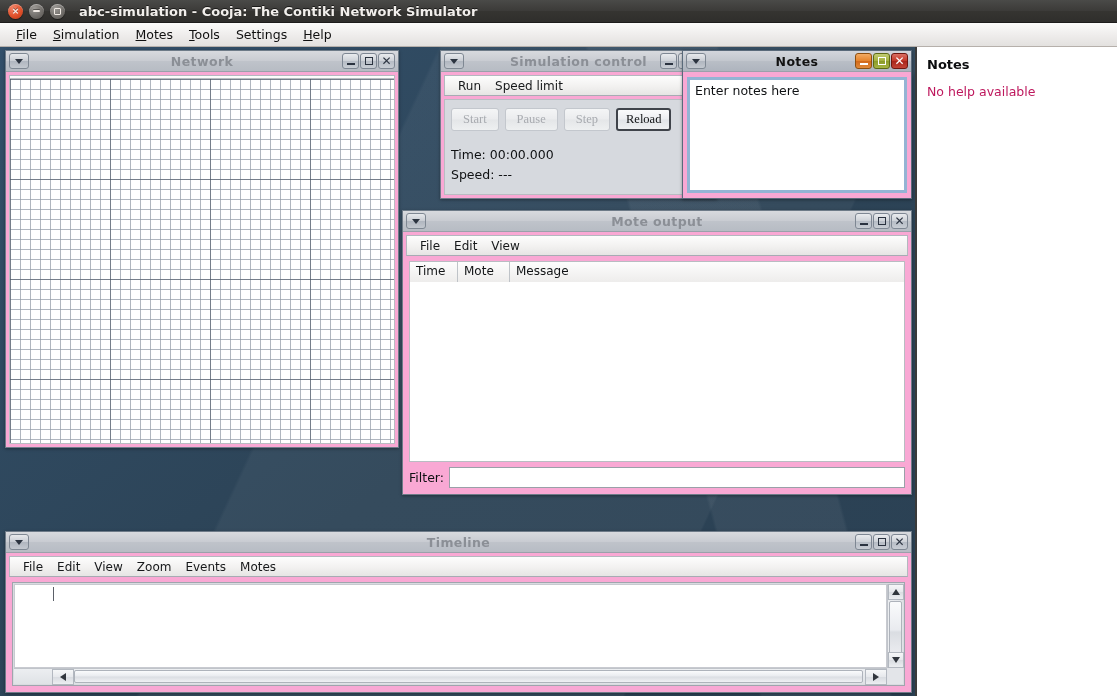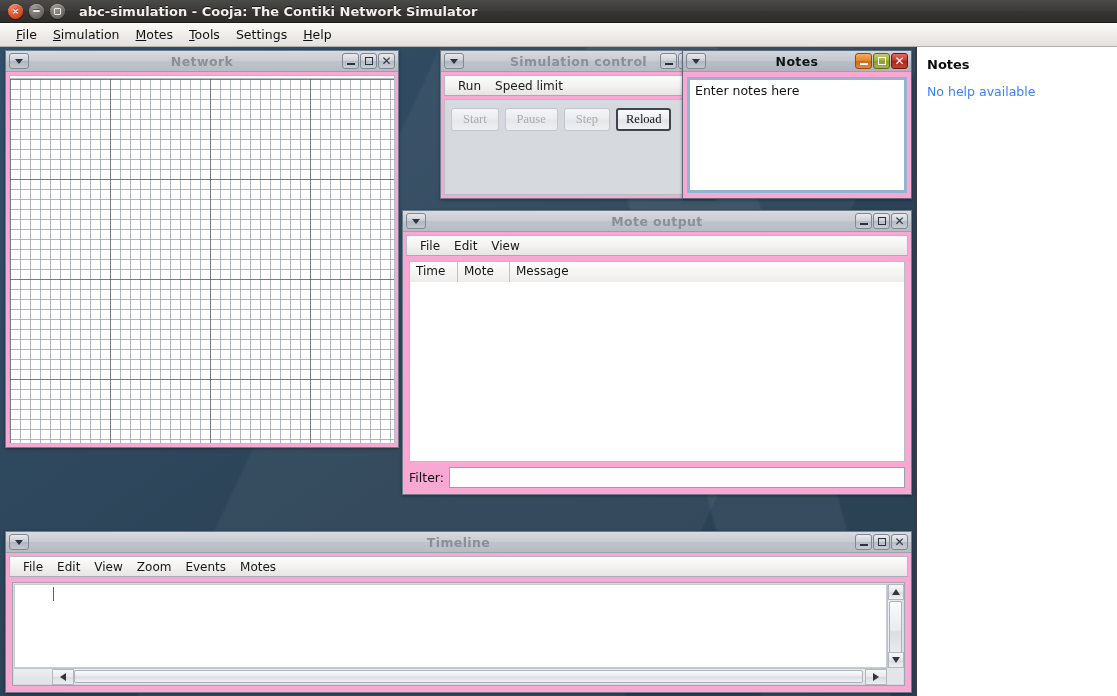--- a/index.html
+++ b/index.html
@@ -239,21 +239,21 @@
   .arrow-right { border-top: 4px solid transparent; border-bottom: 4px solid transparent; border-left: 6px solid #31363d; }
   #tl-corner { position: absolute; right: 1px; bottom: 1px; width: 16px; height: 16px; background: #e3e5e9; }
 
   
   #help-pane {
     position: absolute; left: 915px; top: 47px; width: 202px; height: 649px;
     background: #ffffff; border-left: 2px solid #3a3a3a;
     padding: 8px 10px;
   }
   #help-title { font-size: 13px; font-weight: bold; color: #0c0d0f; margin: 2px 0 12px 0; }
-  #help-body { font-size: 12.5px; color: #3b82f6; }
+  #help-body { font-size: 12.5px; color: #be185d; }
 </style>
 </head>
 <body>
 
 <div id="app-window">
 
   <div id="titlebar">
     <div class="wbtn" id="btn-close">×</div>
     <div class="wbtn" id="btn-min">
         <span class="glyph"></span>
@@ -322,20 +322,24 @@
           <div class="smi">Speed limit</div>
         </div>
       </div>
       <div id="simctl-area">
         <div class="btn-row">
           <button class="jbtn disabled">Start</button>
           <button class="jbtn disabled">Pause</button>
           <button class="jbtn disabled">Step</button>
           <button class="jbtn default">Reload</button>
         </div>
+        <div class="sim-stats">
+          <div>Time: 00:00.000</div>
+          <div>Speed: ---</div>
+        </div>
       </div>
     </div>
 
     <div class="iframe-win active" id="win-notes">
       <div class="ifr-title">
         <div class="ifr-sysmenu"></div>
         <span class="ifr-title-text">Notes</span>
         <div class="ifr-btns">
           <div class="ifr-btn b-min">
               <span class="g-min"></span>

